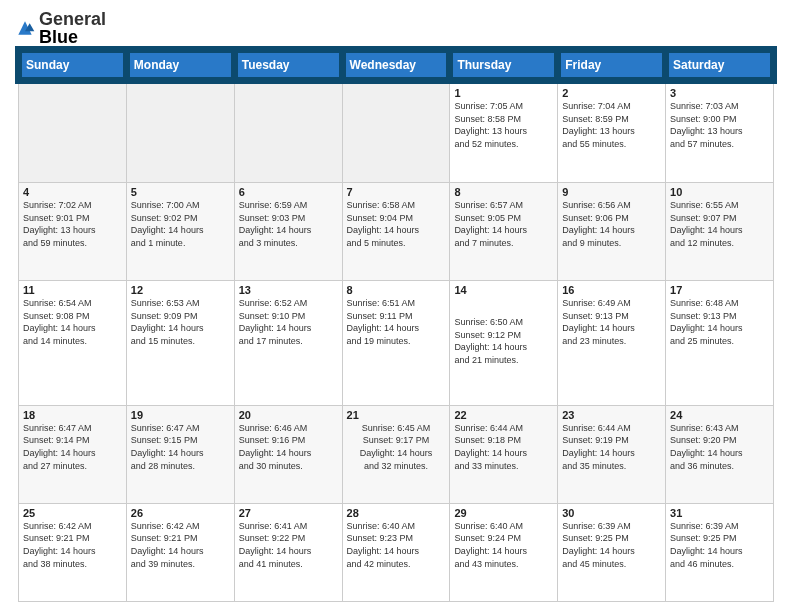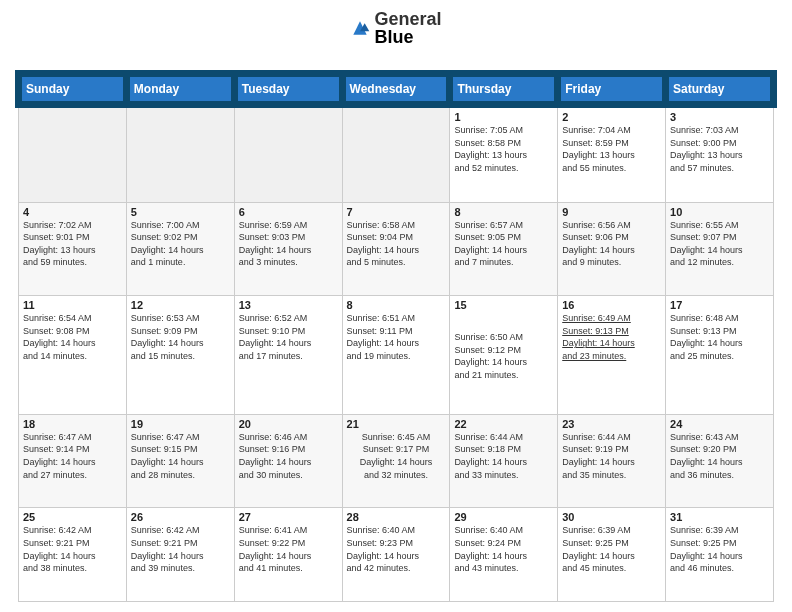--- a/index.html
+++ b/index.html
@@ -13,22 +13,22 @@
     .page {
       width: 792px;
       height: 612px;
       padding: 10px 15px;
       display: flex;
       flex-direction: column;
     }
     .header {
       display: flex;
       justify-content: space-between;
-      align-items: center;
-      margin-bottom: 24px;
+      align-items: flex-start;
+      margin-bottom: 0;
       flex-direction: column;
     }
     .logo {
       display: flex;
       align-items: center;
     }
     .logo-text {
       display: flex;
       flex-direction: column;
       font-size: 18px;
@@ -227,29 +227,29 @@
 and 17 minutes.</div>
           </td>
           <td>
             <span class="day-num">8</span>
             <div class="day-info" style="white-space: pre-line;">Sunrise: 6:51 AM
 Sunset: 9:11 PM
 Daylight: 14 hours
 and 19 minutes.</div>
           </td>
           <td>
-            <span class="day-num">15</span>
+            <span class="day-num">14</span>
             <div class="day-info" style="white-space: pre-line; margin-top: 20px;">Sunrise: 6:50 AM
 Sunset: 9:12 PM
 Daylight: 14 hours
 and 21 minutes.</div>
           </td>
           <td>
             <span class="day-num">16</span>
-            <div class="day-info" style="white-space: pre-line; text-decoration: underline;">Sunrise: 6:49 AM
+            <div class="day-info" style="white-space: pre-line;">Sunrise: 6:49 AM
 Sunset: 9:13 PM
 Daylight: 14 hours
 and 23 minutes.</div>
           </td>
           <td>
             <span class="day-num">17</span>
             <div class="day-info" style="white-space: pre-line;">Sunrise: 6:48 AM
 Sunset: 9:13 PM
 Daylight: 14 hours
 and 25 minutes.</div>

